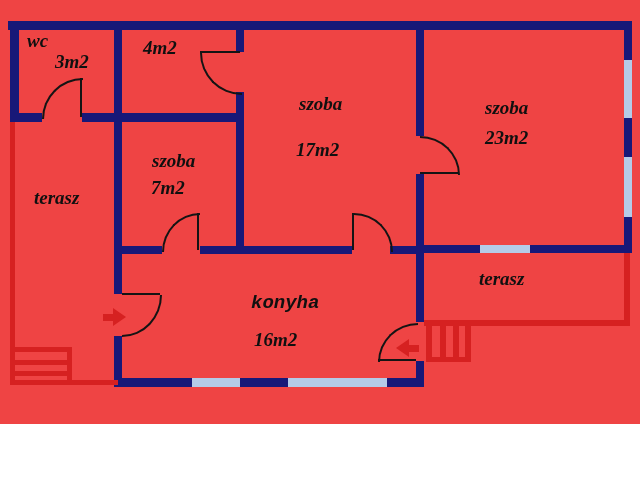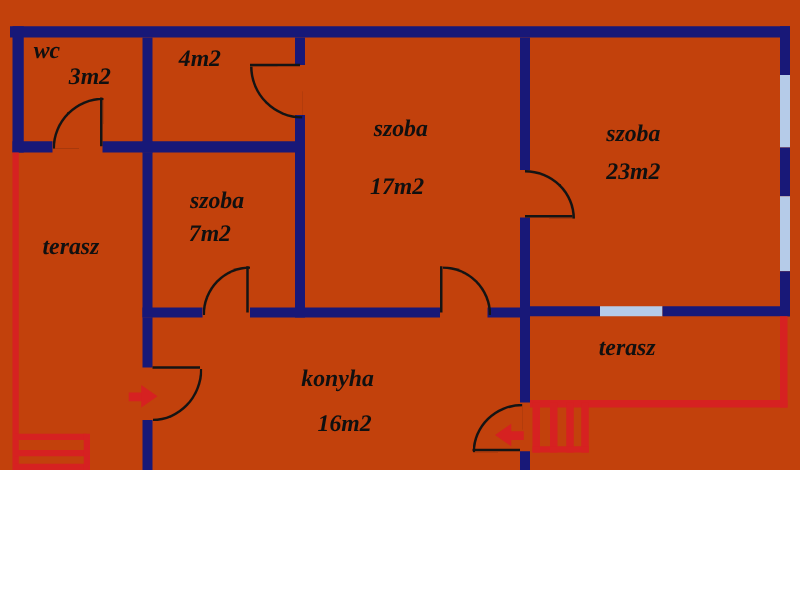--- a/index.html
+++ b/index.html
@@ -1,16 +1,16 @@
 <!DOCTYPE html>
 <html><head>
 <meta charset="utf-8">
 <style>
   html,body{margin:0;padding:0;background:#fff;}
-  #plan{position:relative;width:640px;height:376px;background:#c2410c;overflow:hidden;
+  #plan{position:relative;width:640px;height:424px;background:#ef4444;overflow:hidden;
         font-family:"Liberation Serif", serif;}
   .w{position:absolute;background:#181878;}
   .win{position:absolute;background:#b5cbe8;}
   .r{position:absolute;background:#d62121;}
   .leaf{position:absolute;background:#141414;}
   .arc{position:absolute;}
   .arc-tl{border-top:2px solid #141414;border-left:2px solid #141414;border-top-left-radius:100% 100%;}
   .arc-tr{border-top:2px solid #141414;border-right:2px solid #141414;border-top-right-radius:100% 100%;}
   .arc-bl{border-bottom:2px solid #141414;border-left:2px solid #141414;border-bottom-left-radius:100% 100%;}
   .arc-br{border-bottom:2px solid #141414;border-right:2px solid #141414;border-bottom-right-radius:100% 100%;}
@@ -109,19 +109,19 @@
   <span class="lbl" style="left:151px;top:178px;">7m2</span>
 
   <span class="lbl" style="left:299px;top:94px;">szoba</span>
   <span class="lbl" style="left:296px;top:140px;">17m2</span>
 
   <span class="lbl" style="left:485px;top:98px;">szoba</span>
   <span class="lbl" style="left:485px;top:128px;">23m2</span>
 
   <span class="lbl" style="left:34px;top:188px;">terasz</span>
 
-  <span class="lbl" style="left:241px;top:294px;">konyha</span>
+  <span class="lbl" style="left:251px;top:294px;font-family:Liberation Mono, monospace;">konyha</span>
   <span class="lbl" style="left:254px;top:330px;">16m2</span>
 
   <span class="lbl" style="left:479px;top:269px;">terasz</span>
 
 
 </div>
 
 </body></html>

